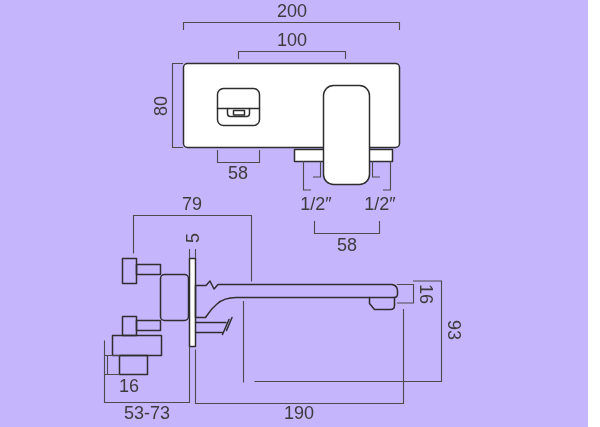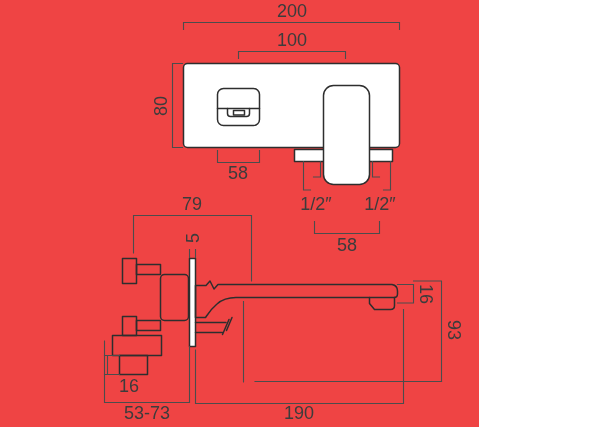--- a/index.html
+++ b/index.html
@@ -1,17 +1,17 @@
 <!DOCTYPE html>
 <html><head>
 <meta charset="utf-8">
 <style>
   html,body{margin:0;padding:0;background:#ffffff;}
   body{width:600px;height:427px;overflow:hidden;font-family:"Liberation Sans",sans-serif;}
-  #stage{position:relative;width:479px;height:427px;background:#ef4444;}
+  #stage{position:relative;width:588px;height:427px;background:#c4b5fd;}
   svg{display:block;}
   
   .obj{fill:none;stroke:#2e2e2e;stroke-width:1.5;stroke-linecap:round;stroke-linejoin:round;}
   .obj.fill{fill:#ffffff;}
   
   .dim{fill:none;stroke:#4c4c4c;stroke-width:1.1;stroke-linecap:square;}
   
   text{font-family:"Liberation Sans",sans-serif;font-size:18px;fill:#3c3c3c;}
   .dimtxt{text-anchor:middle;}
 </style>

